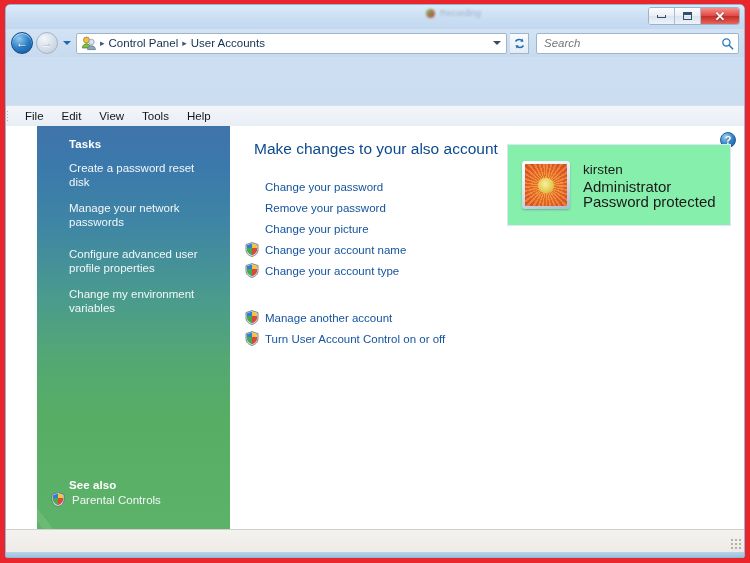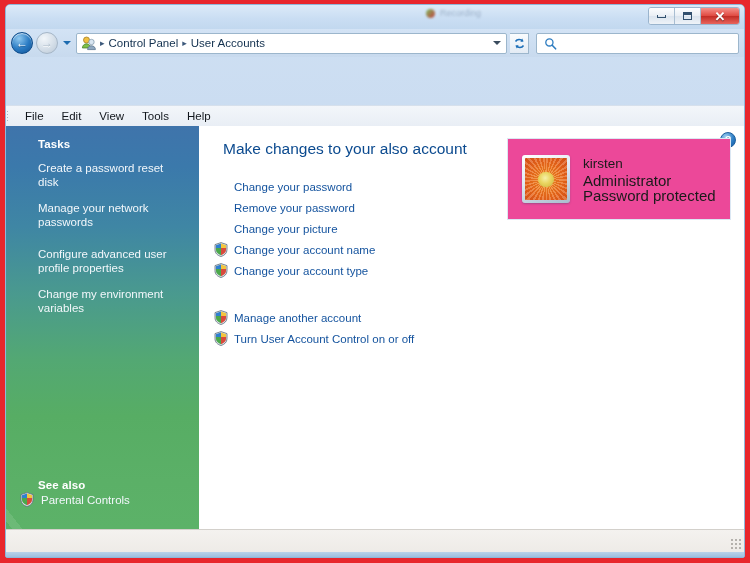--- a/index.html
+++ b/index.html
@@ -171,21 +171,21 @@
     width: 4px; height: 13px; margin-right: 6px;
     background-image: radial-gradient(circle, #a8b4c2 45%, transparent 46%);
     background-size: 3px 3px;
   }
   .menuitem {
     font-size: 11.5px; color: #11161c;
     padding: 2px 9px; cursor: pointer; border-radius: 2px;
   }
 
   
-  .bodyarea { flex: 1 1 auto; display: flex; min-height: 0; background: #fff; }
+  .bodyarea { flex: 1 1 auto; display: flex; min-height: 0; background: #fff; padding-left: 31px; }
 
   
   .sidebar {
     width: 193px; flex: 0 0 193px; position: relative; overflow: hidden;
     background: linear-gradient(180deg,
        #3f74ab 0%, #3b79ab 10%, #3f86a4 25%, #4a9a8e 42%,
        #53a873 58%, #57ad64 72%, #5bb067 88%, #5cb268 100%);
     color: #fff;
     padding: 12px 0 0 0;
     display: flex; flex-direction: column;
@@ -251,23 +251,23 @@
   .linkrow {
     display: flex; align-items: center; gap: 6px;
     height: 21px; cursor: pointer;
   }
   .linkrow .spacer { width: 14px; flex: 0 0 14px; }
   .linkrow .lbl { font-size: 11.5px; color: #14539e; text-align: center; }
   .linkgap { height: 26px; }
 
   
   .acctcard {
-    position: absolute; top: 12px; right: 13px;
+    position: absolute; top: 18px; right: 13px;
     width: 224px; height: 82px;
-    background: #ec4899;
+    background: #86efac;
     border: 1px solid #dbe7f3;
     display: flex; align-items: center;
     padding: 0 0 0 14px;
     gap: 13px;
   }
   .avatar {
     width: 48px; height: 48px; flex: 0 0 48px;
     border-radius: 3px;
     padding: 3px;
     background: linear-gradient(160deg,#ffffff 0%,#dfe9f2 45%,#a8bccd 100%);
@@ -378,20 +378,21 @@
     <div class="refreshbtn">
       <svg width="13" height="13" viewBox="0 0 13 13">
         <path d="M2.5 4.5 C4 2 8 2 9.6 4.2" stroke="#1d6fb8" stroke-width="1.5" fill="none"></path>
         <path d="M9.2 1.6 L10.6 4.6 L7.4 4.8 Z" fill="#1d6fb8"></path>
         <path d="M10.5 8.5 C9 11 5 11 3.4 8.8" stroke="#1d6fb8" stroke-width="1.5" fill="none"></path>
         <path d="M3.8 11.4 L2.4 8.4 L5.6 8.2 Z" fill="#1d6fb8"></path>
       </svg>
     </div>
 
     <div class="searchbox">
+      <input type="text" value="" placeholder="Search" style="">
       <svg width="13" height="13" viewBox="0 0 13 13">
         <circle cx="5.4" cy="5.4" r="3.6" fill="none" stroke="#2d7cc0" stroke-width="1.3"></circle>
         <line x1="8.2" y1="8.2" x2="11.6" y2="11.8" stroke="#2d7cc0" stroke-width="1.6" stroke-linecap="round"></line>
       </svg>
     </div>
   </div>
 
   <div class="menubar">
     <span class="grip"></span>
     <span class="menuitem">File</span>

